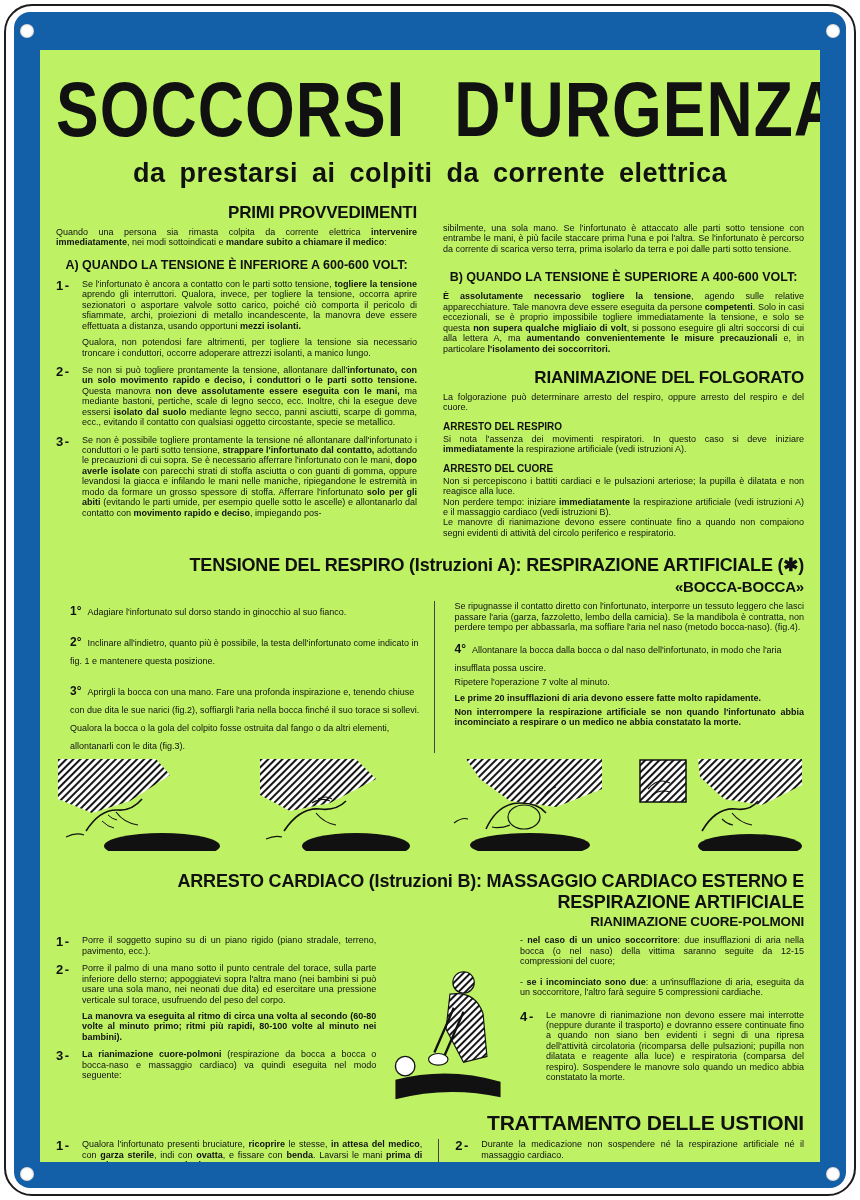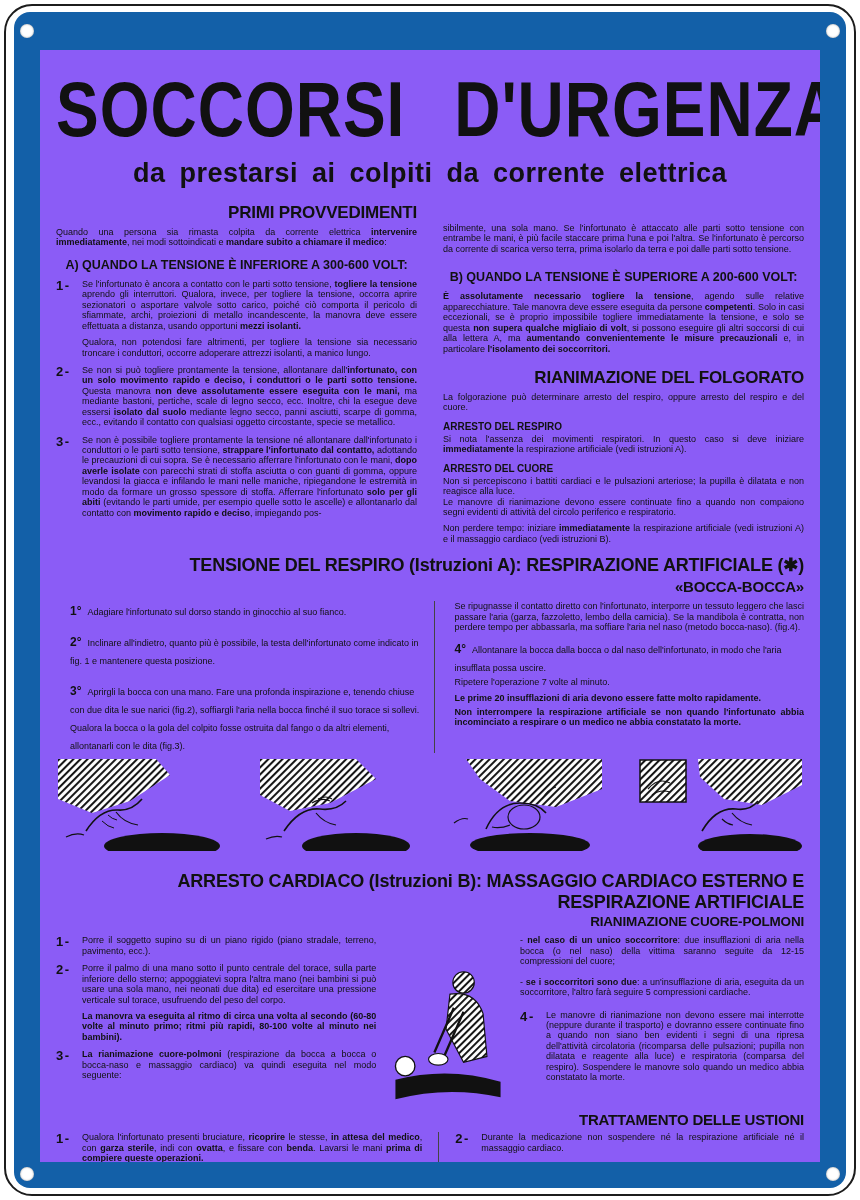--- a/index.html
+++ b/index.html
@@ -2,21 +2,21 @@
 <html lang="it"><head>
 <meta charset="utf-8">
 <style>
   html,body{margin:0;padding:0;background:#fff;}
   body{width:860px;height:1200px;position:relative;font-family:"Liberation Sans",sans-serif;color:#111;}
   b{font-weight:bold;}
 
   
   .plate{position:absolute;inset:4px;border:2px solid #1c1c1c;border-radius:28px;background:#fff;}
   .blue-frame{position:absolute;left:14px;right:14px;top:12px;bottom:12px;border-radius:16px;background:#1360a8;}
-  .content{position:absolute;left:40px;right:40px;top:50px;bottom:38px;background:#8b5cf6;padding:2px 16px 0 16px;overflow:hidden;}
+  .content{position:absolute;left:40px;right:40px;top:50px;bottom:38px;background:#bef264;padding:2px 16px 0 16px;overflow:hidden;}
   .screw{position:absolute;width:14px;height:14px;border-radius:50%;background:#fff;box-shadow:inset 0 0 2px rgba(0,0,0,.45);}
   .screw.tl{left:20px;top:24px;} .screw.tr{right:20px;top:24px;}
   .screw.bl{left:20px;bottom:19px;} .screw.br{right:20px;bottom:19px;}
 
   
   .title{font-weight:bold;font-size:64px;text-align:center;letter-spacing:1px;word-spacing:30px;
          transform:scaleY(1.22);transform-origin:top center;height:96px;line-height:84px;margin-top:6px;white-space:nowrap;}
   .subtitle{font-weight:bold;font-size:27px;text-align:center;letter-spacing:.5px;word-spacing:6px;margin:4px 0 10px;}
 
   
@@ -79,21 +79,21 @@
 
 <div class="content">
 
   <div class="title">SOCCORSI D'URGENZA</div>
   <div class="subtitle">da prestarsi ai colpiti da corrente elettrica</div>
 
   <div class="two-col">
     <div class="col">
       <div class="h2">PRIMI PROVVEDIMENTI</div>
       <p class="p">Quando una persona sia rimasta colpita da corrente elettrica <b>intervenire immediatamente</b>, nei modi sottoindicati e <b>mandare subito a chiamare il medico</b>:</p>
-      <div class="h3">A) QUANDO LA TENSIONE È INFERIORE A 300-600 VOLT:</div>
+      <div class="h3">A) QUANDO LA TENSIONE È INFERIORE A 600-600 VOLT:</div>
 
       <div class="item">
         <span class="inum">1 -</span>
         <div class="ibody">
           <p class="p">Se l'infortunato è ancora a contatto con le parti sotto tensione, <b>togliere la tensione</b> aprendo gli interruttori. Qualora, invece, per togliere la tensione, occorra aprire sezionatori o asportare valvole sotto carico, poiché ciò comporta il pericolo di sfiammate, archi, proiezioni di metallo incandescente, la manovra deve essere effettuata a distanza, usando opportuni <b>mezzi isolanti.</b></p>
           <p class="p">Qualora, non potendosi fare altrimenti, per togliere la tensione sia necessario troncare i conduttori, occorre adoperare attrezzi isolanti, a manico lungo.</p>
         </div>
       </div>
       <div class="item">
         <span class="inum">2 -</span>
@@ -104,31 +104,31 @@
       <div class="item">
         <span class="inum">3 -</span>
         <div class="ibody">
           <p class="p">Se non è possibile togliere prontamente la tensione né allontanare dall'infortunato i conduttori o le parti sotto tensione, <b>strappare l'infortunato dal contatto,</b> adottando le precauzioni di cui sopra. Se è necessario afferrare l'infortunato con le mani, <b>dopo averle isolate</b> con parecchi strati di stoffa asciutta o con guanti di gomma, oppure levandosi la giacca e infilando le mani nelle maniche, ripiegandone le estremità in modo da formare un grosso spessore di stoffa. Afferrare l'infortunato <b>solo per gli abiti</b> (evitando le parti umide, per esempio quelle sotto le ascelle) e allontanarlo dal contatto con <b>movimento rapido e deciso</b>, impiegando pos-</p>
         </div>
       </div>
     </div>
 
     <div class="col">
       <p class="p" style="margin-top:24px">sibilmente, una sola mano. Se l'infortunato è attaccato alle parti sotto tensione con entrambe le mani, è più facile staccare prima l'una e poi l'altra. Se l'infortunato è percorso da corrente di scarica verso terra, prima isolarlo da terra e poi dalle parti sotto tensione.</p>
-      <div class="h3" style="margin-top:16px">B) QUANDO LA TENSIONE È SUPERIORE A 200-600 VOLT:</div>
+      <div class="h3" style="margin-top:16px">B) QUANDO LA TENSIONE È SUPERIORE A 400-600 VOLT:</div>
       <p class="p"><b>È assolutamente necessario togliere la tensione</b>, agendo sulle relative apparecchiature. Tale manovra deve essere eseguita da persone <b>competenti</b>. Solo in casi eccezionali, se è proprio impossibile togliere immediatamente la tensione, e solo se questa <b>non supera qualche migliaio di volt</b>, si possono eseguire gli altri soccorsi di cui alla lettera A, ma <b>aumentando convenientemente le misure precauzionali</b> e, in particolare <b>l'isolamento dei soccorritori.</b></p>
 
       <div class="h2" style="margin-top:14px">RIANIMAZIONE DEL FOLGORATO</div>
       <p class="p">La folgorazione può determinare arresto del respiro, oppure arresto del respiro e del cuore.</p>
       <div class="small-head">ARRESTO DEL RESPIRO</div>
       <p class="p">Si nota l'assenza dei movimenti respiratori. In questo caso si deve iniziare <b>immediatamente</b> la respirazione artificiale (vedi istruzioni A).</p>
       <div class="small-head">ARRESTO DEL CUORE</div>
       <p class="p" style="margin-bottom:0">Non si percepiscono i battiti cardiaci e le pulsazioni arteriose; la pupilla è dilatata e non reagisce alla luce.</p>
+      <p class="p" style="margin-bottom:0">Non perdere tempo: iniziare <b>immediatamente</b> la respirazione artificiale (vedi istruzioni A) e il massaggio cardiaco (vedi istruzioni B).</p>
       <p class="p">Le manovre di rianimazione devono essere continuate fino a quando non compaiono segni evidenti di attività del circolo periferico e respiratorio.</p>
-      <p class="p" style="margin-bottom:0">Non perdere tempo: iniziare <b>immediatamente</b> la respirazione artificiale (vedi istruzioni A) e il massaggio cardiaco (vedi istruzioni B).</p>
     </div>
   </div>
 
   <div class="h2" style="margin-top:10px;font-size:18px">TENSIONE DEL RESPIRO (Istruzioni A): RESPIRAZIONE ARTIFICIALE (✱)</div>
   <div class="h2" style="font-size:15px;margin-top:-2px">«BOCCA-BOCCA»</div>
 
   <div class="resp-cols">
     <div class="resp-left">
       <p class="step"><span class="snum">1°</span><span class="p">Adagiare l'infortunato sul dorso stando in ginocchio al suo fianco.</span></p>
       <p class="step"><span class="snum">2°</span><span class="p">Inclinare all'indietro, quanto più è possibile, la testa dell'infortunato come indicato in fig. 1 e mantenere questa posizione.</span></p>
@@ -218,31 +218,31 @@
         <path d="M62,32 Q88,28 96,52 L100,96 76,102 58,68 Z" fill="url(#hatch)" stroke="#111" stroke-width="1.2"></path>
         <path d="M66,46 L46,92 M76,50 L56,96" stroke="#111" stroke-width="2.4" fill="none"></path>
         <ellipse cx="50" cy="99" rx="10" ry="6" fill="#fff" stroke="#111" stroke-width="1.2"></ellipse>
         <circle cx="16" cy="106" r="10" fill="#fff" stroke="#111" stroke-width="1.4"></circle>
         <path d="M6,120 Q60,106 114,122 L114,138 Q60,126 6,140 Z" fill="#111"></path>
       </svg>
     </div>
 
     <div class="card-right">
       <p class="bullet">- <b>nel caso di un unico soccorritore</b>: due insufflazioni di aria nella bocca (o nel naso) della vittima saranno seguite da 12-15 compressioni del cuore;</p>
-      <p class="bullet">- <b>se i soccorritori sono due</b>: a un'insufflazione di aria, eseguita da un soccorritore, l'altro farà seguire 5 compressioni cardiache.</p>
+      <p class="bullet">- <b>se i incominciato sono due</b>: a un'insufflazione di aria, eseguita da un soccorritore, l'altro farà seguire 5 compressioni cardiache.</p>
       <div class="item" style="margin-top:12px">
         <span class="inum">4 -</span>
         <div class="ibody">
             <p class="p">Le manovre di rianimazione non devono essere mai interrotte (neppure durante il trasporto) e dovranno essere continuate fino a quando non siano ben evidenti i segni di una ripresa dell'attività circolatoria (ricomparsa delle pulsazioni; pupilla non dilatata e reagente alla luce) e respiratoria (comparsa del respiro). Sospendere le manovre solo quando un medico abbia constatato la morte.</p>
           </div>
       </div>
     </div>
   </div>
 
-  <div class="h2" style="font-size:15px;margin-top:2px">TRATTAMENTO DELLE USTIONI</div>
+  <div class="h2" style="font-size:21px;margin-top:2px">TRATTAMENTO DELLE USTIONI</div>
   <div class="ust-cols">
     <div class="ust-left">
       <div class="item" style="margin-bottom:0">
         <span class="inum">1 -</span>
         <div class="ibody">
             <p class="p">Qualora l'infortunato presenti bruciature, <b>ricoprire</b> le stesse, <b>in attesa del medico</b>, con <b>garza sterile</b>, indi con <b>ovatta</b>, e fissare con <b>benda</b>. Lavarsi le mani <b>prima di compiere queste operazioni.</b></p>
           </div>
       </div>
     </div>
     <div class="ust-right">

